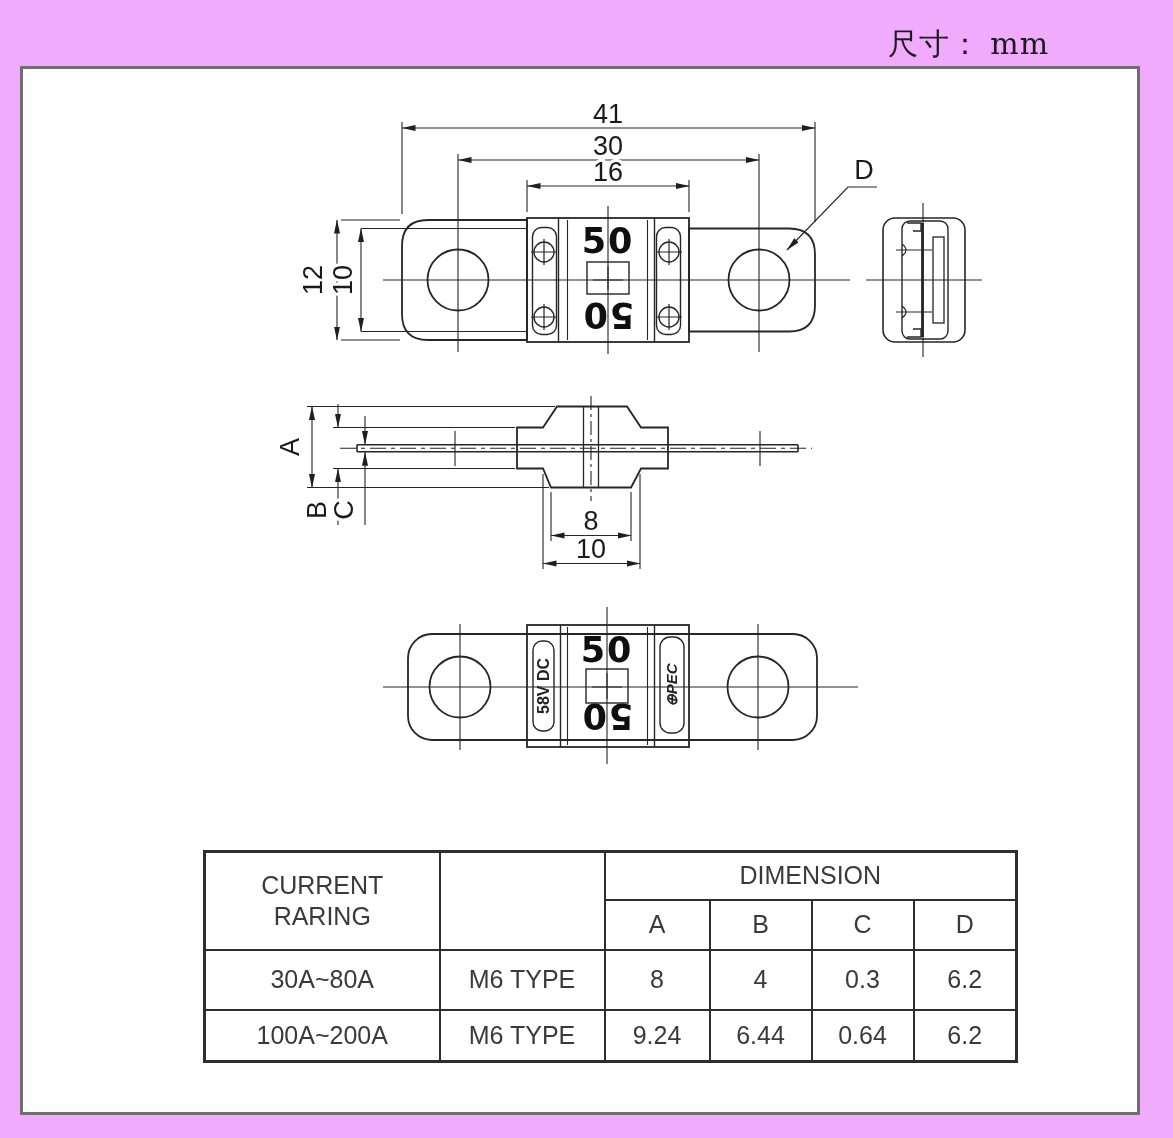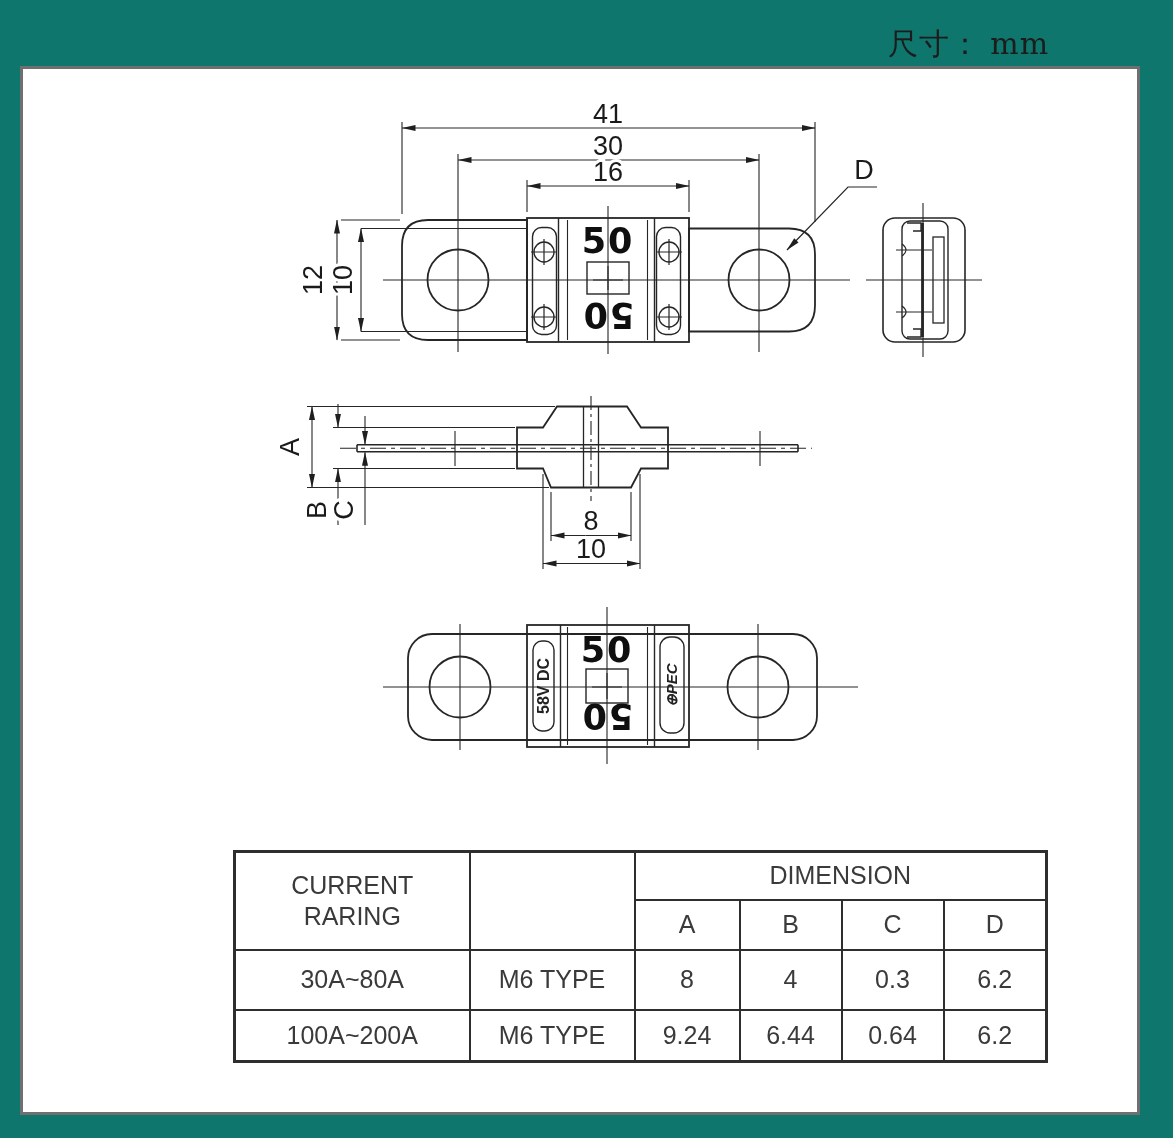--- a/index.html
+++ b/index.html
@@ -1,37 +1,37 @@
 <!DOCTYPE html>
 <html><head>
 <meta charset="utf-8">
 <style>
   html,body{margin:0;padding:0;background:#fff;}
-  .page{position:relative;width:1173px;height:1138px;background:#0f766e;
+  .page{position:relative;width:1173px;height:1138px;background:#f0abfc;
         font-family:"Liberation Sans",sans-serif;overflow:hidden;}
   .frame{position:absolute;left:20px;top:66px;width:1114px;height:1043px;
          border:3px solid #6f6f6f;background:#fff;}
   .unit-label{position:absolute;top:24px;left:888px;width:260px;
               font-size:30px;color:#1c1c1c;letter-spacing:1px;}
   .unit-label .mm{font-family:"DejaVu Serif",serif;}
   svg.draw{position:absolute;left:0;top:0;}
   svg .ln{stroke:#262626;fill:none;}
   svg text{font-family:"Liberation Sans",sans-serif;}
   svg text.dim{font-size:27px;fill:#1a1a1a;text-anchor:middle;
                paint-order:stroke;stroke:#ffffff;stroke-width:6px;}
   svg text.mark{font-family:"DejaVu Sans",sans-serif;font-weight:bold;
                 font-size:35px;fill:#0f0f0f;text-anchor:middle;letter-spacing:2px;}
   svg text.small-mark{font-size:16px;font-weight:bold;fill:#222;text-anchor:middle;}
   svg text.brand{font-size:15px;font-weight:bold;font-style:italic;fill:#222;text-anchor:middle;}
   
   .spec-table{position:absolute;left:203px;top:850px;border-collapse:collapse;
               table-layout:fixed;color:#3a3a3a;}
   .spec-table td{border:2px solid #2e2e2e;text-align:center;vertical-align:middle;
                  font-size:25px;padding:0;background:#fff;}
-  .spec-table{border:3px solid #2e2e2e;margin-left:30px;}
+  .spec-table{border:3px solid #2e2e2e;}
   .rating-cell div{line-height:1.25;}
 </style>
 </head>
 <body>
 
 <div class="page">
 
   <div class="frame"></div>
 
   <div class="unit-label">

